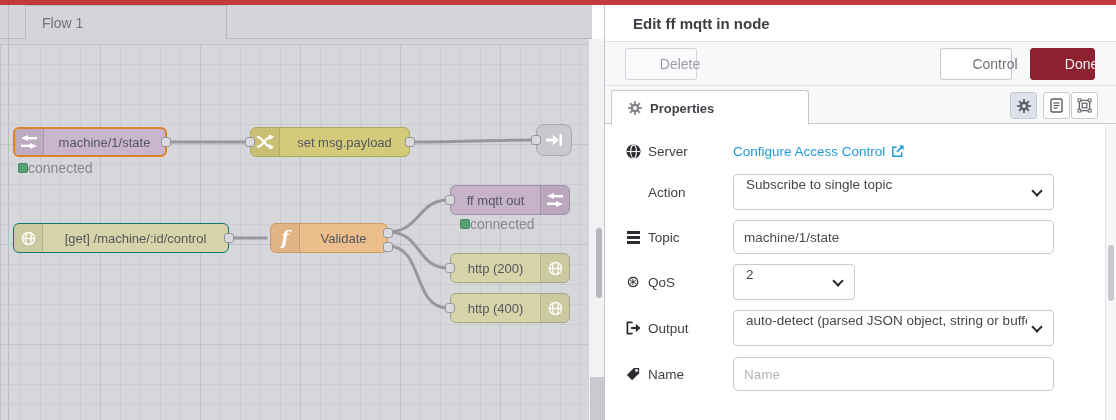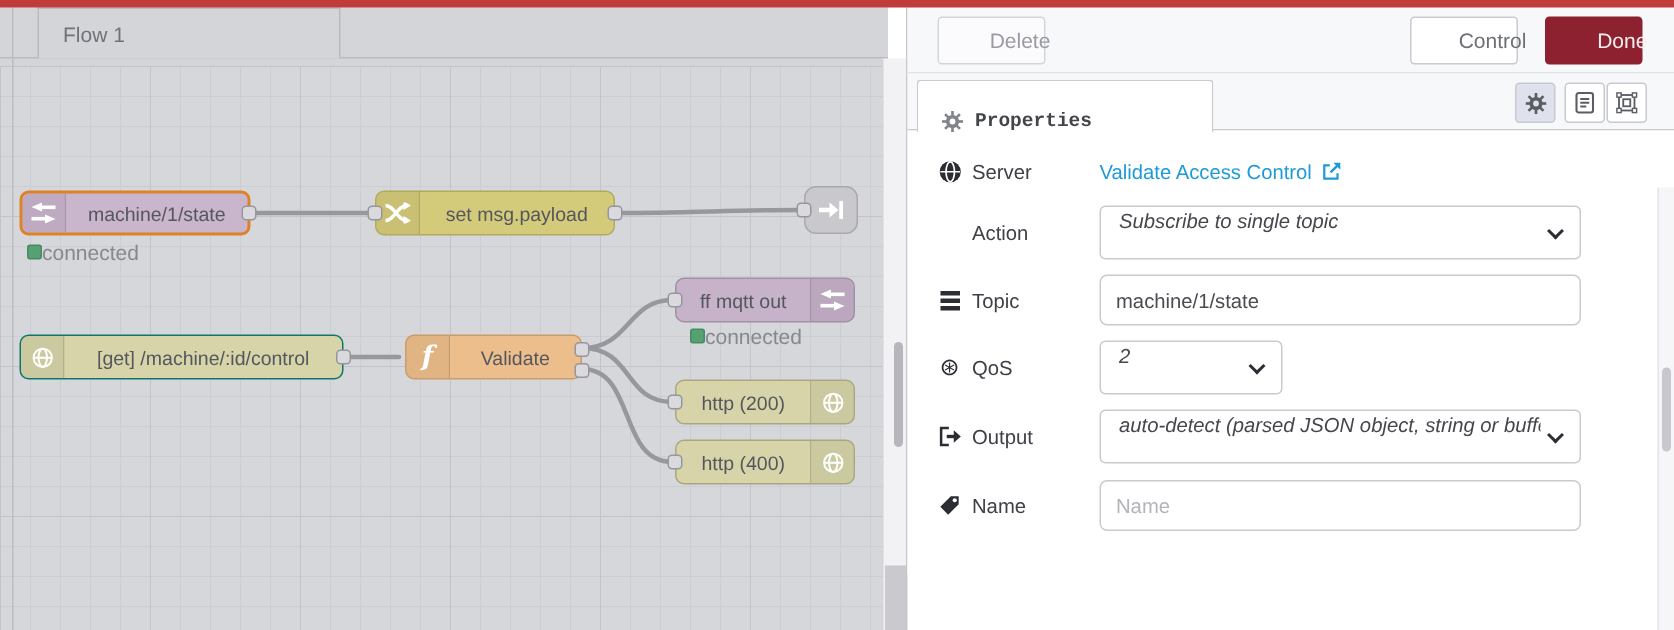--- a/index.html
+++ b/index.html
@@ -80,21 +80,21 @@
   .btn-row { position:relative; height:44px; background:#f7f8fa; border-bottom:1px solid #e2e3e8; }
   .btn { position:absolute; top:6px; height:32px; border-radius:3px; font-size:14px;
     display:flex; align-items:center; justify-content:center; cursor:pointer;padding-left:38px; }
   .btn-delete { left:20px;  width:72px; background:#fbfbfd; border:1px solid #d4d5da; color:#9a9ba2; }
   .btn-cancel { right:104px; width:72px; background:#fff;   border:1px solid #c9cacf; color:#6e7077; }
   .btn-done   { right:21px;  width:65px; background:#8e2130; border:1px solid #8e2130; color:#f7efef; }
 
   .tab-row { position:relative; height:38px; background:#f7f8fa; border-bottom:1px solid #c9cacf; }
   .prop-tab { position:absolute; left:6px; top:4px; width:198px; height:35px; background:#fff;
     border:1px solid #c9cacf; border-bottom:none; border-radius:3px 3px 0 0;
-    display:flex; align-items:flex-end; gap:8px; padding-left:16px; z-index:2;font-family:Liberation Mono, monospace; }
+    display:flex; align-items:center; gap:8px; padding-left:16px; z-index:2; }
   .prop-tab-label { font-size:13px; font-weight:bold; color:#43454b; }
   .mini-btn { position:absolute; top:6px; width:27px; height:27px; border:1px solid #c9cacf; border-radius:3px;
     background:#fff; display:flex; align-items:center; justify-content:center; cursor:pointer; }
   .mini-btn.active { background:#dfe2ec; }
   .mb-gear { right:79px; } .mb-doc { right:46px; } .mb-appearance { right:18px; }
 
   .form { position:relative; background:#fff; height:296px; }
   .form-row { position:absolute; left:20px; right:20px; height:36px; display:flex; align-items:center; }
   .row-server { top:9px; }  .row-action { top:50px; } .row-topic { top:95px; }
   .row-qos { top:140px; }   .row-output { top:186px; } .row-name { top:232px; }
@@ -103,21 +103,21 @@
   .f-icon { width:16px; display:flex; justify-content:center; align-items:center; color:#2b2d33; flex:none; }
 
   .f-link { font-size:13.5px; color:#1e9bd7; display:flex; align-items:center; gap:6px; cursor:pointer; }
 
   .f-input { height:34px; border:1px solid #c9cacf; border-radius:5px; font-size:13.5px; color:#4a4c52;
     padding:0 10px; font-family:"Liberation Sans","DejaVu Sans",sans-serif; background:#fff; outline:none; }
   .f-input::placeholder { color:#b4b5bb; }
   .w-full { width:321px; }
 
   .f-select { position:relative; height:36px; border:1px solid #c9cacf; border-radius:4px; background:#fff;
-    display:flex; align-items:center; font-size:13.5px; color:#45474d; padding:0 26px 16px 12px; cursor:pointer;font-style:italic; }
+    display:flex; align-items:center; font-size:13.5px; color:#45474d; padding:0 26px 16px 12px; cursor:pointer; }
   .f-select .sel-text { white-space:nowrap; overflow:hidden; }
   .w-qos { width:122px; }
   .chevron { position:absolute; right:12px; top:12px; width:8px; height:8px;
     border-right:2px solid #2c2e34; border-bottom:2px solid #2c2e34; transform:rotate(45deg); }
 
   .qos-glyph { font-family:"DejaVu Sans",sans-serif; font-size:16px; line-height:1; }
 
   .tasks-icon { display:flex; flex-direction:column; gap:2px; }
   .tasks-icon i { display:block; width:13px; height:3px; background:#2b2d33; }
 
@@ -268,20 +268,23 @@
   <div class="port in"></div>
 </div>
 
 <div class="ws-gutter">
   <div class="ws-vthumb"></div>
   <div class="ws-corner"></div>
 </div>
 
 <div class="panel">
 
+  <div class="panel-header">
+    <span class="panel-title">Edit ff mqtt in node</span>
+  </div>
 
   <div class="btn-row">
     <div class="btn btn-delete">
       <span>Delete</span>
     </div>
     <div class="btn btn-cancel">
       <span>Control</span>
     </div>
     <div class="btn btn-done">
       <span>Done</span>
@@ -353,21 +356,21 @@
               <circle cx="8" cy="8" r="7.5" fill="#2b2d33"></circle>
               <g stroke="#fff" stroke-width="1.2" fill="none">
                 <ellipse cx="8" cy="8" rx="3" ry="7"></ellipse>
                 <line x1="1" y1="8" x2="15" y2="8"></line>
               </g>
             </svg>
         </span>
         <span>Server</span>
       </div>
       <span class="f-link">
-        <span>Validate Access Control</span>
+        <span>Configure Access Control</span>
         <svg width="13" height="13" viewBox="0 0 14 14">
           <path d="M6 2.5 H2 V12 H11.5 V8" fill="none" stroke="#1e9bd7" stroke-width="1.6"></path>
           <g stroke="#1e9bd7" stroke-width="1.8">
               <line x1="6.5" y1="7.5" x2="12.5" y2="1.5"></line>
             </g>
           <polygon points="8.5,0.5 13.5,0.5 13.5,5.5" fill="#1e9bd7"></polygon>
         </svg>
       </span>
     </div>
 

